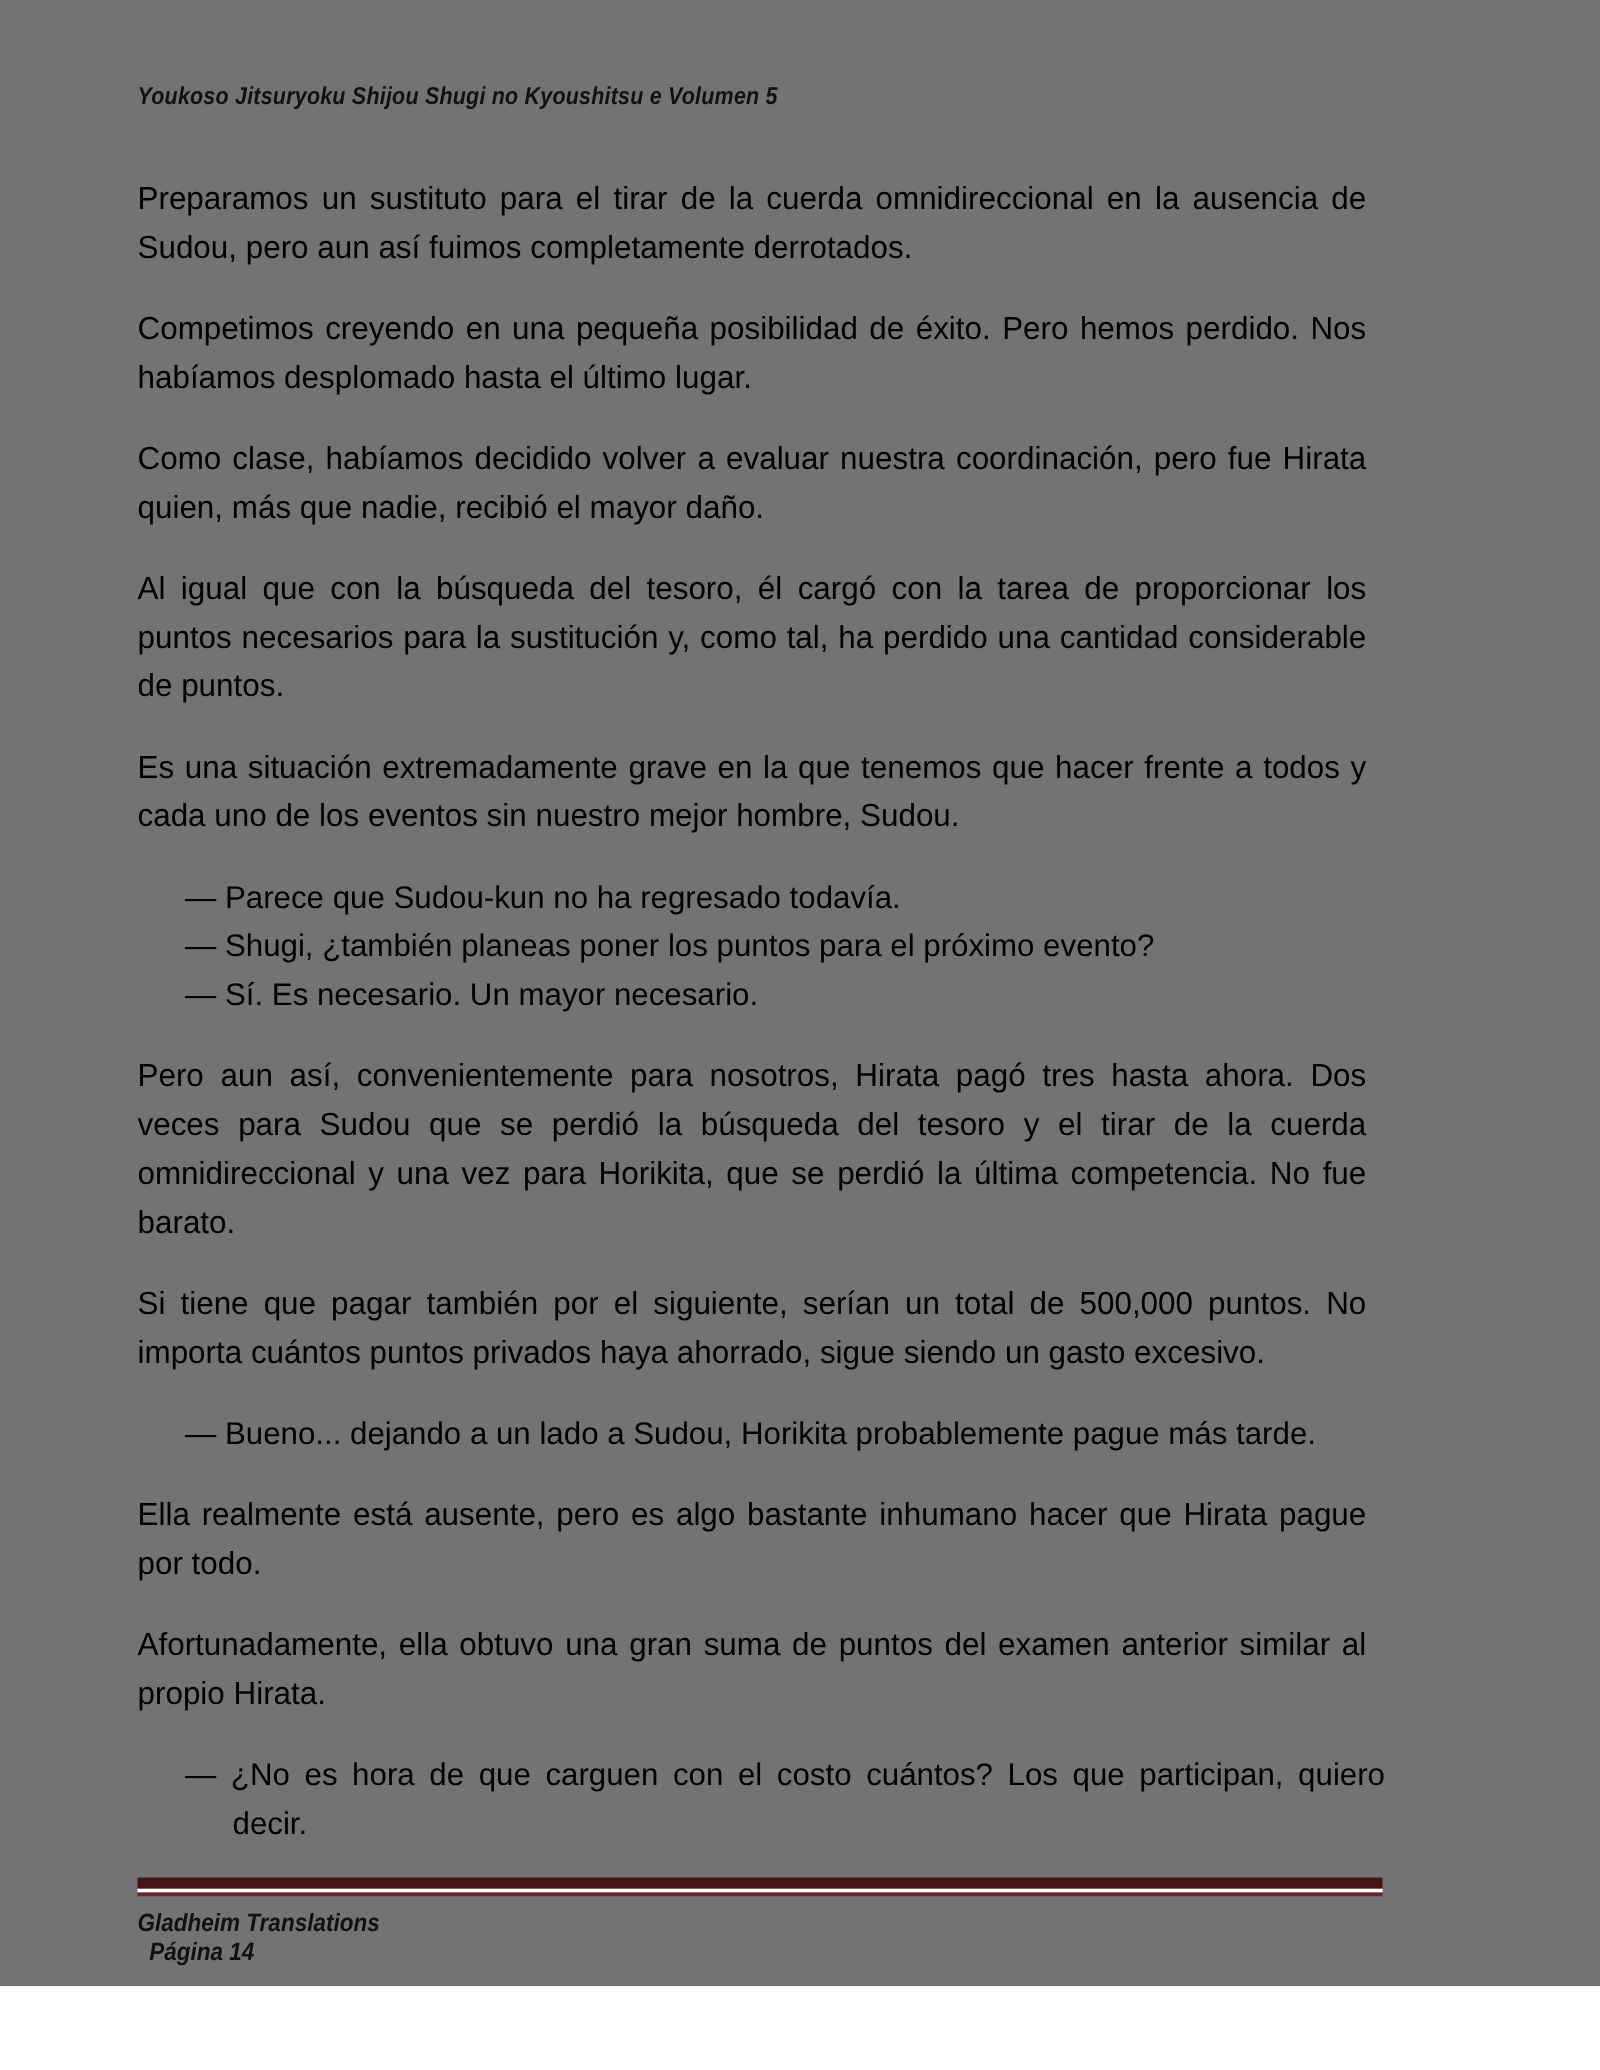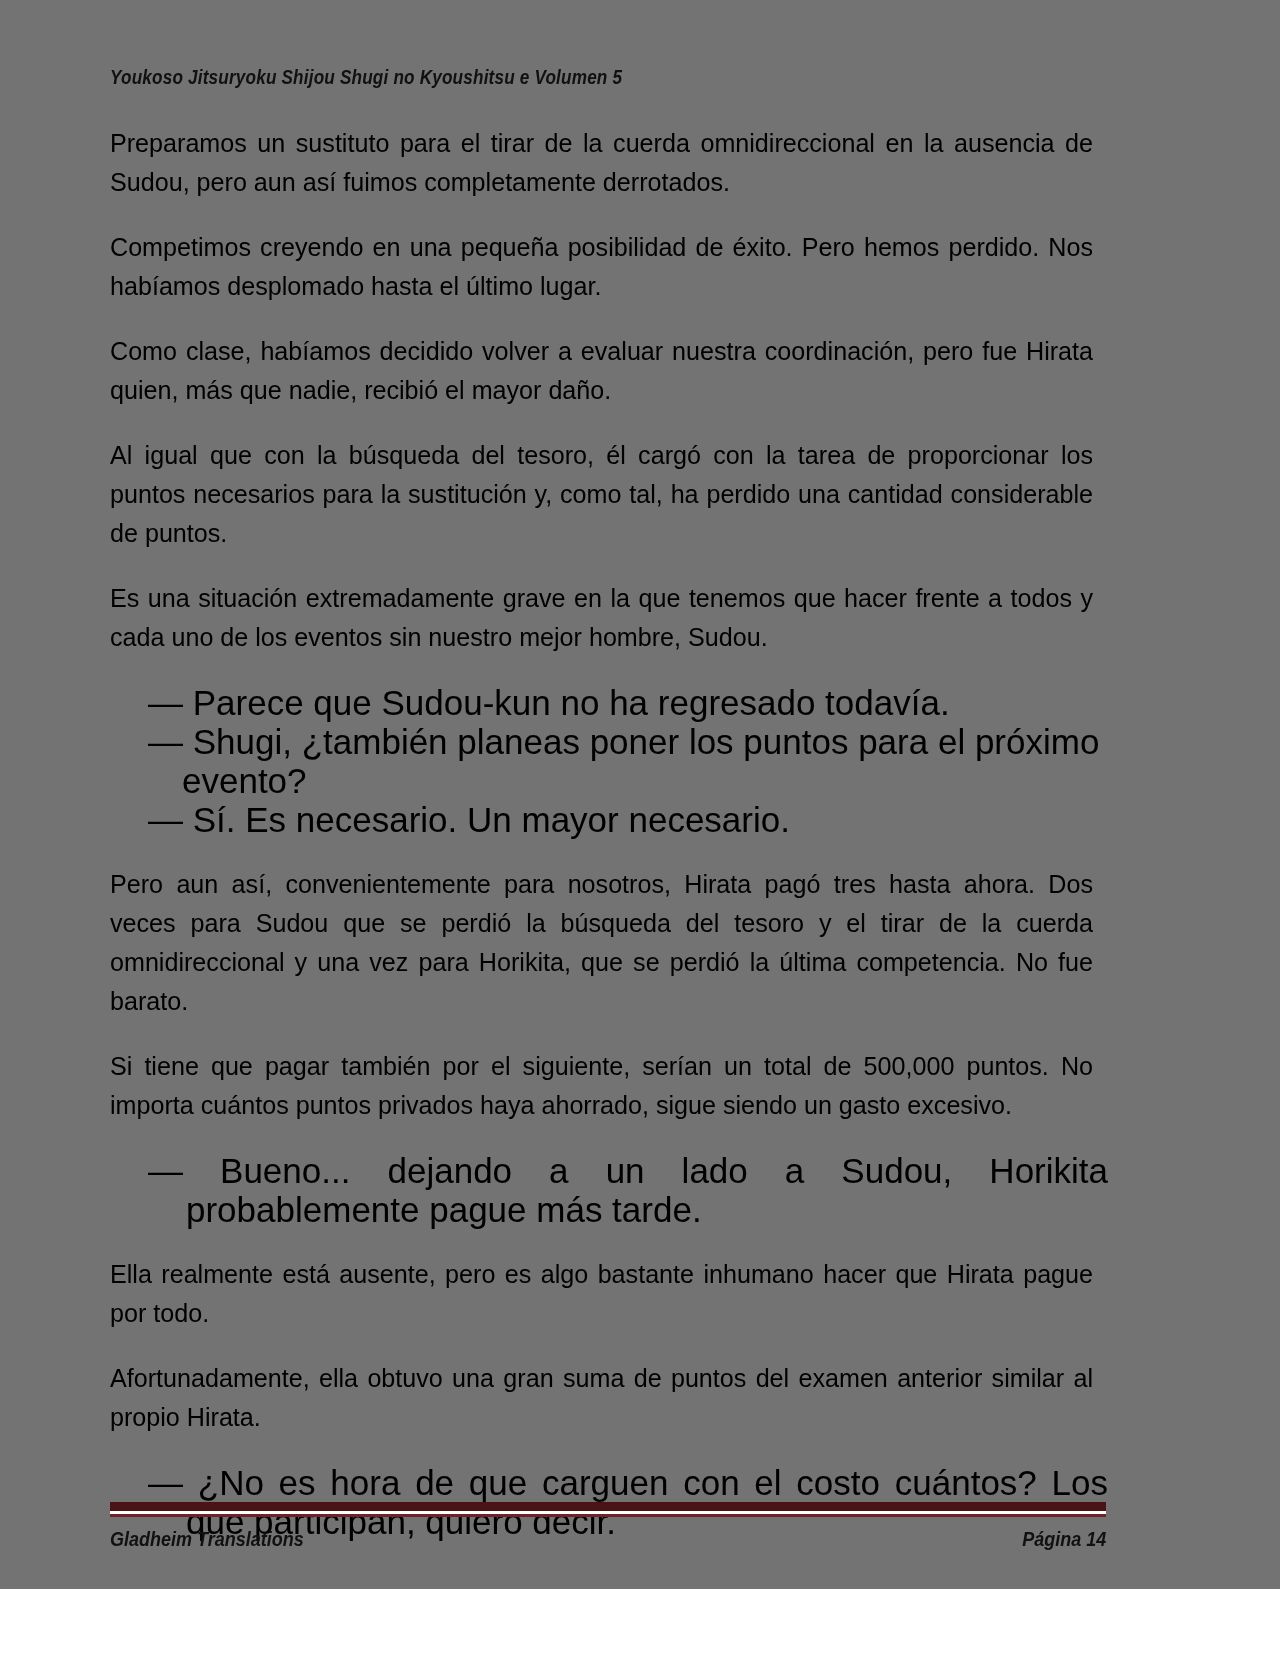--- a/index.html
+++ b/index.html
@@ -40,21 +40,21 @@
     letter-spacing: 0.2px;
     transform: scaleX(0.88);
     transform-origin: left center;
     white-space: nowrap;
     color: #111111;
   }
 
   
   .body-block {
     position: absolute;
-    top: 124px;
+    top: 140px;
     left: 0;
     width: 998px;
   }
   p.para {
     margin: 0 0 26px 0;
     font-size: 25.5px;
     line-height: 39px;
     text-align: justify;
     text-justify: inter-word;
     font-stretch: condensed;
@@ -64,21 +64,21 @@
     -webkit-font-smoothing: none;
   }
   p.para:last-child { margin-bottom: 0; }
 
   
   .dialogue {
     margin: 0 0 26px 0;
     padding-left: 38px;
   }
   .dialogue .dline {
-    font-size: 35px;
+    font-size: 25px;
     line-height: 39px;
     text-align: left;
     padding-left: 34px;
     text-indent: -34px;
     color: #000000;
   }
   .dialogue.wrapped .dline {
     padding-left: 38px;
     text-indent: -38px;
     text-align: justify;
@@ -106,20 +106,21 @@
     height: 3px;
     background: #6d2327;
     width: 100%;
   }
   .footer-row {
     margin-top: 11px;
     display: flex;
     align-items: baseline;
     justify-content: space-between;
     width: 100%;
+    flex-direction: column;
   }
   .footer-text {
     font-family: "Liberation Sans Narrow", "Liberation Sans", sans-serif;
     font-weight: bold;
     font-style: italic;
     font-size: 20px;
     transform: scaleX(0.9);
     white-space: nowrap;
     color: #111111;
   }

